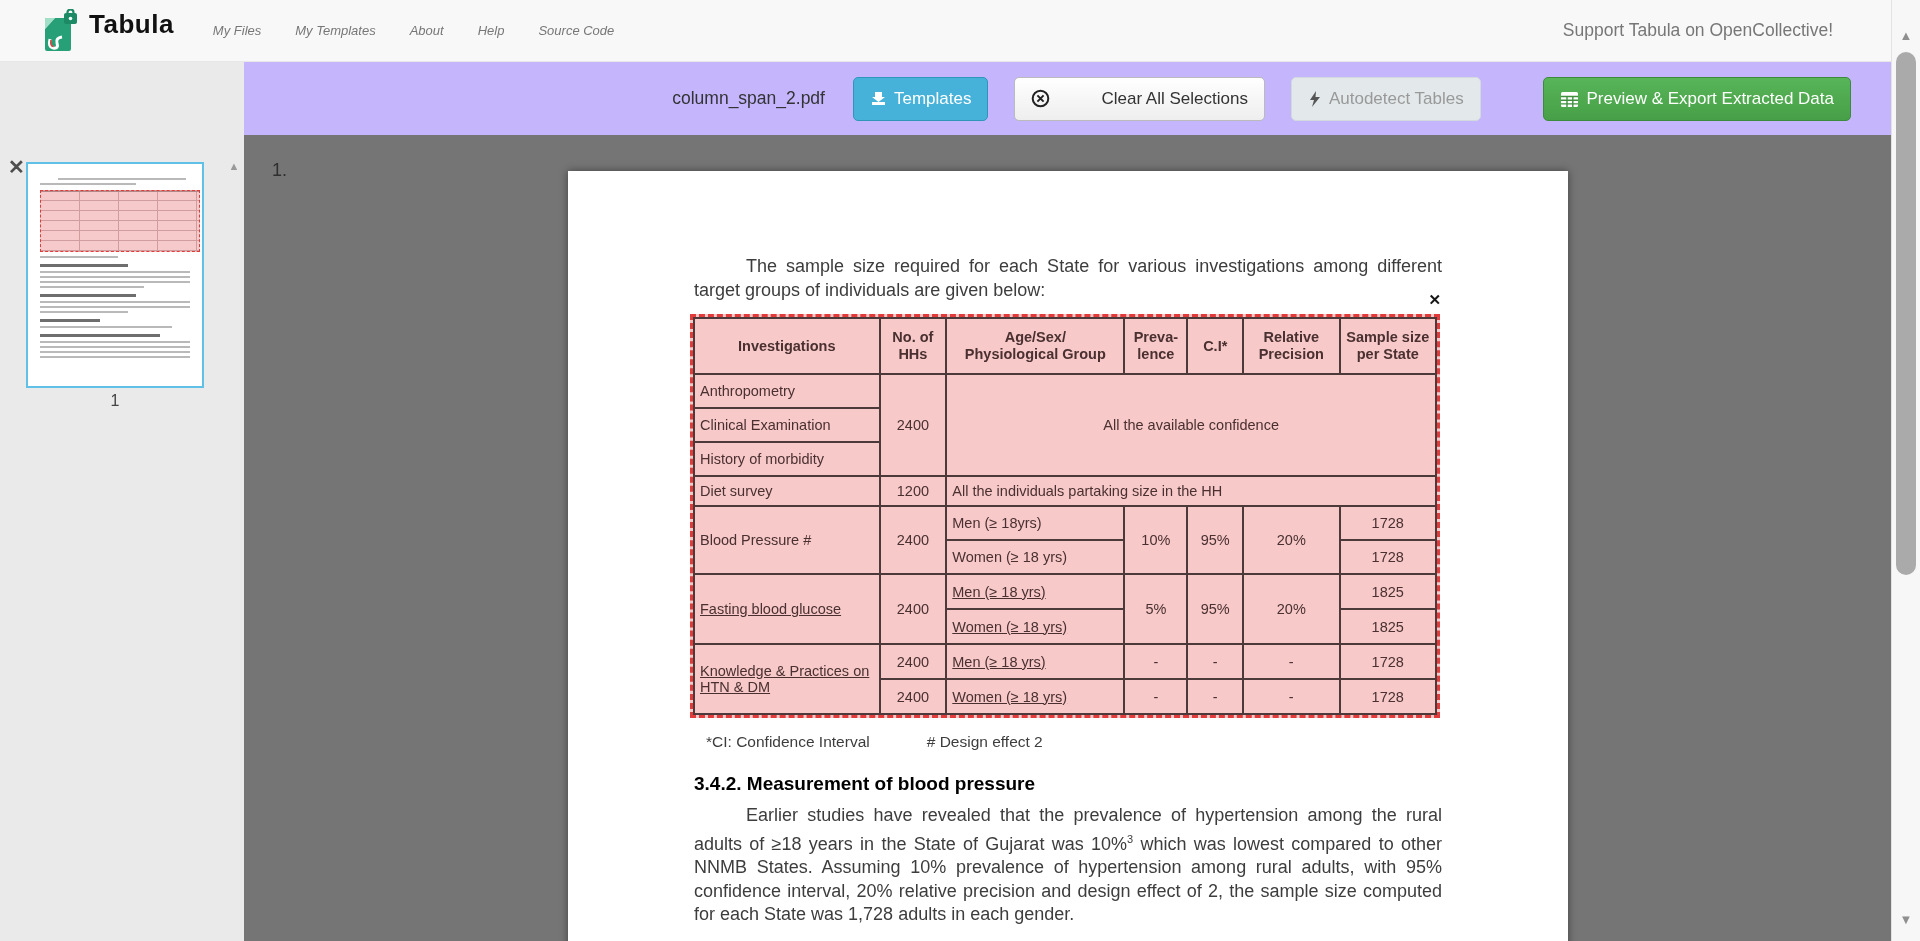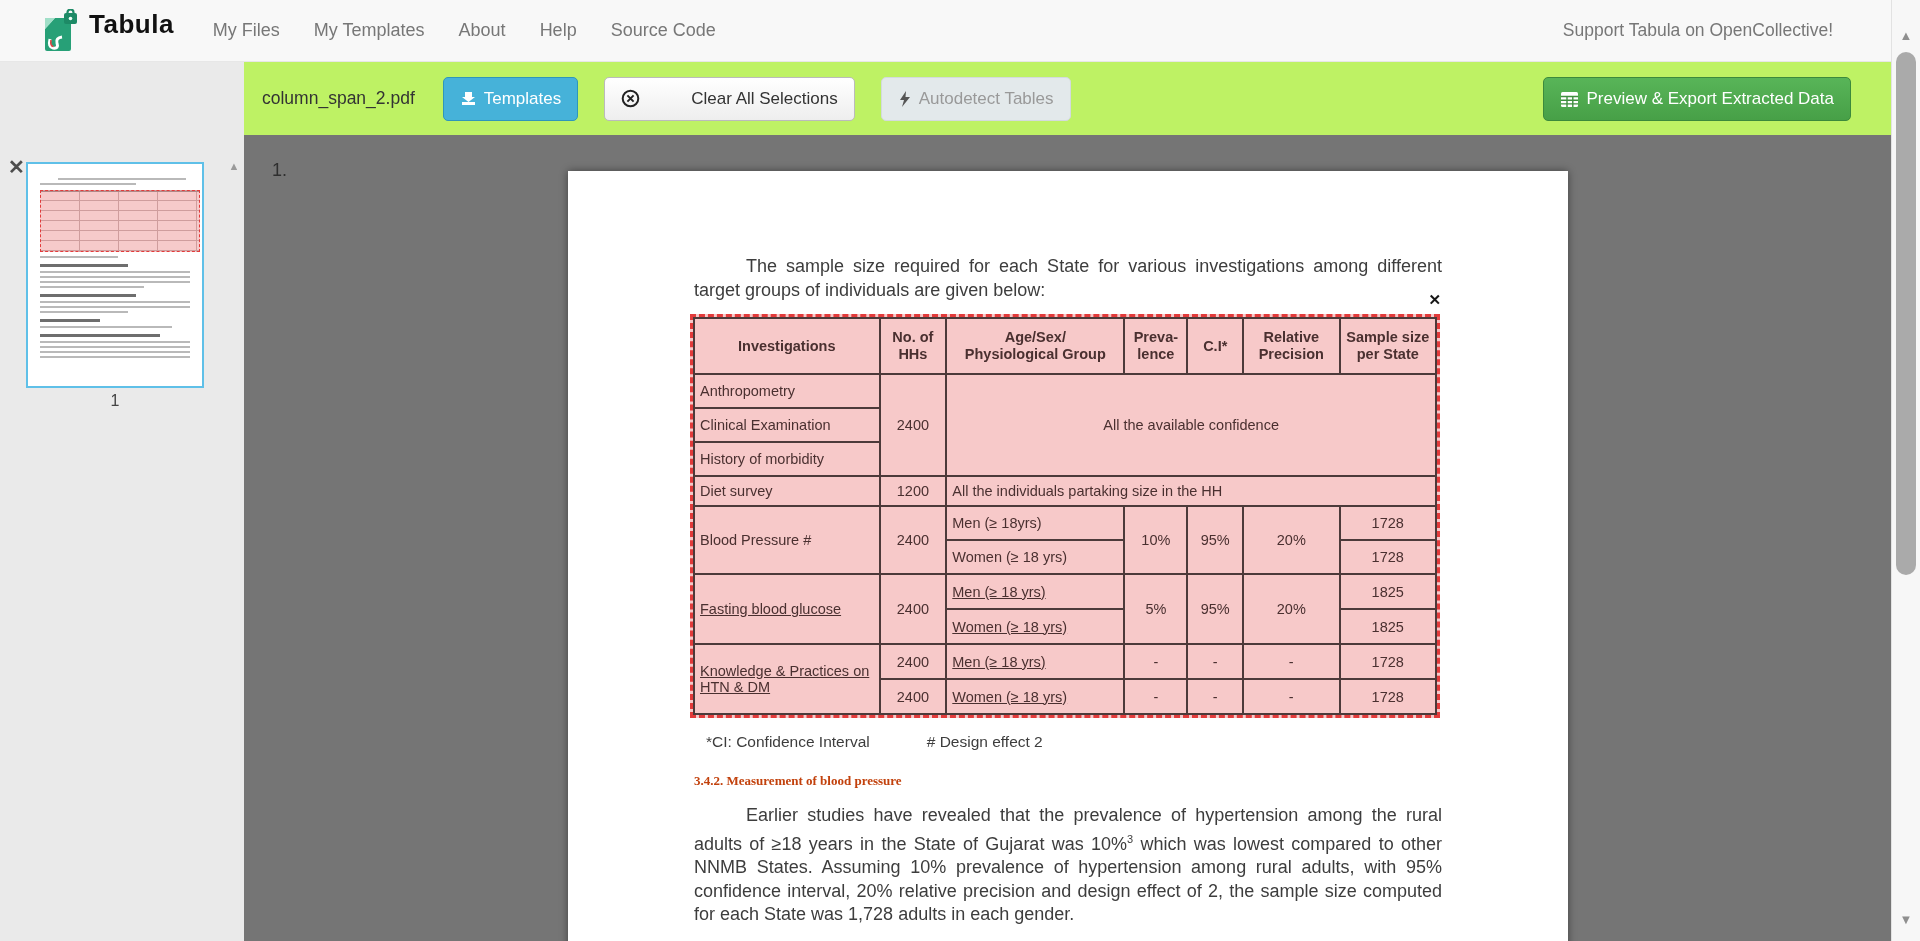--- a/index.html
+++ b/index.html
@@ -12,21 +12,21 @@
   .scroll-arrow.down { top:912px; }
   .scroll-thumb { position:absolute; left:4px; top:52px; width:20px; height:523px; background:#aaaaaa; border-radius:10px; }
 
   .app { width:1891px; height:941px; display:flex; flex-direction:column; }
 
   
   .navbar { height:62px; background:#f8f8f8; border-bottom:1px solid #e7e7e7; display:flex; align-items:center; flex:0 0 62px; }
   .brand { display:flex; align-items:flex-start; margin-left:42px; cursor:pointer; }
   .brand-title { font-size:26px; font-weight:bold; color:#111; margin-left:10px; letter-spacing:0.5px; }
   .nav-links { display:flex; align-items:center; margin-left:22px; height:100%; }
-  .nav-link { color:#777; font-size:18px; padding:0 17px; height:100%; display:flex; align-items:center; cursor:pointer; }
+  .nav-link { color:#777; font-size:13px; padding:0 17px; height:100%; display:flex; align-items:center; cursor:pointer;font-style:italic; }
   .nav-right { margin-left:auto; margin-right:58px; color:#777; font-size:17.5px; cursor:pointer; }
 
   
   .content { flex:1; display:flex; min-height:0; }
 
   
   .sidebar { width:244px; flex:0 0 244px; background:#eaeaea; position:relative; }
   .thumb-close { position:absolute; left:8px; top:95px; font-size:20px; font-weight:bold; color:#4d4d4d; cursor:pointer; line-height:1; }
   .thumbnail { position:absolute; left:26px; top:100px; width:178px; height:226px; background:#fff; border:2px solid #5fc0e8; cursor:pointer; padding:14px 12px 10px 12px; }
   .thumb-line { background:#b9b9b9; height:2px; margin-bottom:3px; }
@@ -38,21 +38,21 @@
      background-size:100% 14px, 100% 100%, 100% 100%; background-repeat:no-repeat, repeat, repeat; }
   .thumb-heading { background:#6e6e6e; height:3px; margin:6px 0 4px 0; }
   .thumb-page-number { position:absolute; left:0; top:330px; width:230px; text-align:center; font-size:16px; color:#444; }
   .sidebar-arrow { position:absolute; left:226px; width:16px; text-align:center; color:#9a9a9a; font-size:11px; }
   .sidebar-arrow.up { top:98px; }
 
   
   .right-col { flex:1; display:flex; flex-direction:column; min-width:0; }
 
   
-  .toolbar { height:73px; flex:0 0 73px; background:#bef264; display:flex; align-items:center; position:relative; }
+  .toolbar { height:73px; flex:0 0 73px; background:#c4b5fd; display:flex; align-items:center; position:relative;justify-content:center; }
   .file-title { margin-left:18px; font-size:17.5px; color:#333; }
   .btn { height:44px; border-radius:5px; display:inline-flex; align-items:center; font-size:17px; padding:0 16px; cursor:pointer; border:1px solid transparent; white-space:nowrap; }
   .btn .ico { display:inline-flex; margin-right:7px; }
   .btn-templates { margin-left:28px; background:#46b2d9; border-color:#2f96ba; color:#fff; }
   .btn-clear { margin-left:26px; background:linear-gradient(#ffffff,#eeeeee); border-color:#bbbbbb; color:#333;gap:44px; }
   .btn-autodetect { margin-left:26px; background:#e3e9eb; border-color:#d3dadd; color:#999; cursor:default; }
   .btn-export { position:absolute; right:40px; top:15px; background:linear-gradient(#58b558,#47a047); border-color:#3c8a3c; color:#fff; }
 
   
   .main { flex:1; background:#757575; position:relative; overflow:hidden; }
@@ -66,21 +66,21 @@
   .selection-close { position:absolute; top:-25px; right:-4px; color:#161616; font-size:15px; font-weight:bold; cursor:pointer; line-height:1; }
 
   table.pdf-table { border-collapse:collapse; width:744px; table-layout:fixed; }
   .pdf-table td { border:2px solid #4c3a3a; color:#4a3030; font-size:14.5px; vertical-align:middle; text-align:center; padding:2px 4px; }
   .pdf-table tr.hdr td { font-weight:bold; height:56px; line-height:17px; }
   .pdf-table td.name { text-align:left; padding-left:5px; }
   .pdf-table .h34 { height:34px; } .pdf-table .h30 { height:30px; } .pdf-table .h35 { height:35px;text-decoration:underline; }
 
   .pdf-footnote { position:absolute; left:138px; top:562px; font-size:15.5px; color:#3d3d3d; }
   .pdf-footnote .fn2 { margin-left:57px; }
-  .pdf-heading { position:absolute; left:126px; top:602px; font-size:13px; font-weight:bold; color:#c2410c;font-family:Liberation Serif, serif; }
+  .pdf-heading { position:absolute; left:126px; top:602px; font-size:19px; font-weight:bold; color:#000000; }
   .pdf-para { position:absolute; left:126px; top:633px; width:748px; font-size:18px; line-height:23.5px; color:#3d3d3d; text-align:justify; text-indent:52px; }
   .pdf-para sup { font-size:11px; }
 
   
   svg { display:block; }
 </style>
 </head>
 <body>
 
 <div class="browser-scrollbar">

